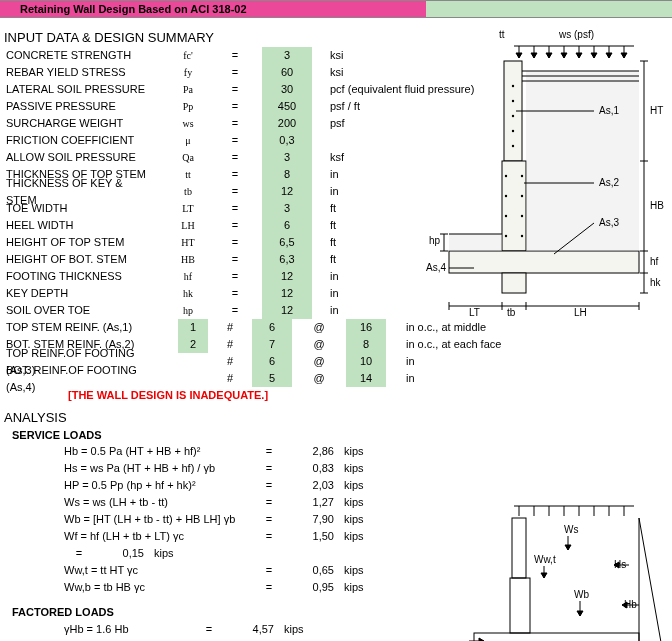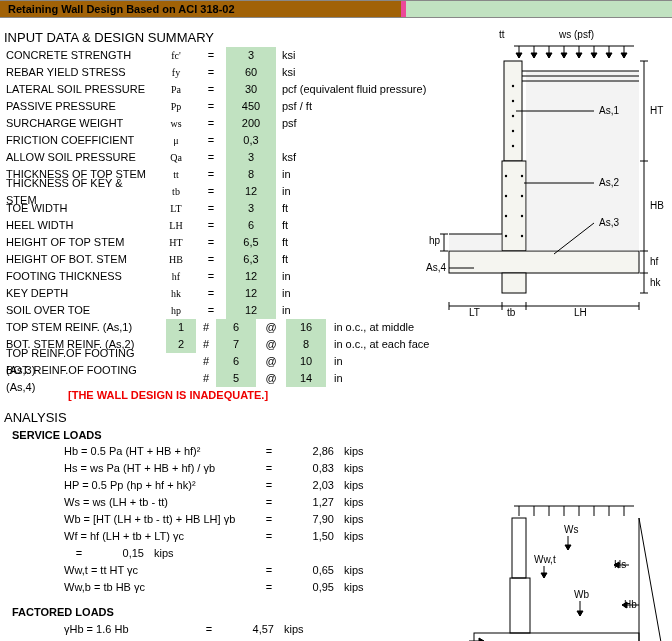--- a/index.html
+++ b/index.html
@@ -10,25 +10,25 @@
     padding: 0;
     width: 672px;
     background: #fff;
   }
   .title-bar {
     display: flex;
     border-top: 1px solid #888;
     border-bottom: 1px solid #888;
   }
   .title-left {
-    background: #a16207;
-    padding: 2px 8px;
+    background: #ec4899;
+    padding: 2px 20px;
     font-weight: bold;
     flex: 0 0 385px;
-    border-right: 5px solid #ec4899;
+    border-right: 1px solid #ec4899;
   }
   .title-right {
     background: #c1e2c1;
     flex: 1;
   }
   .content {
     padding: 6px 4px 4px 4px;
     position: relative;
   }
   .section-head {
@@ -39,20 +39,21 @@
   .sub-head {
     font-weight: bold;
     font-size: 11px;
     margin: 4px 0 2px 8px;
   }
   .row {
     display: flex;
     align-items: center;
     height: 17px;
     line-height: 17px;
+    gap: 12px;
   }
   .c-label { width: 150px; padding-left: 2px; }
   .c-sym   { width: 40px; text-align: center; font-family: "Times New Roman", serif; font-size: 10px; }
   .c-eq    { width: 30px; text-align: center; }
   .c-val   { width: 50px; text-align: center; }
   .c-unit  { width: 160px; padding-left: 6px; text-align: left; }
   .c-extra { width: 30px; text-align: center; }
   .c-hash  { width: 20px; text-align: center; }
   .c-at    { width: 30px; text-align: center; }
   .c-val2  { width: 40px; text-align: center; }

